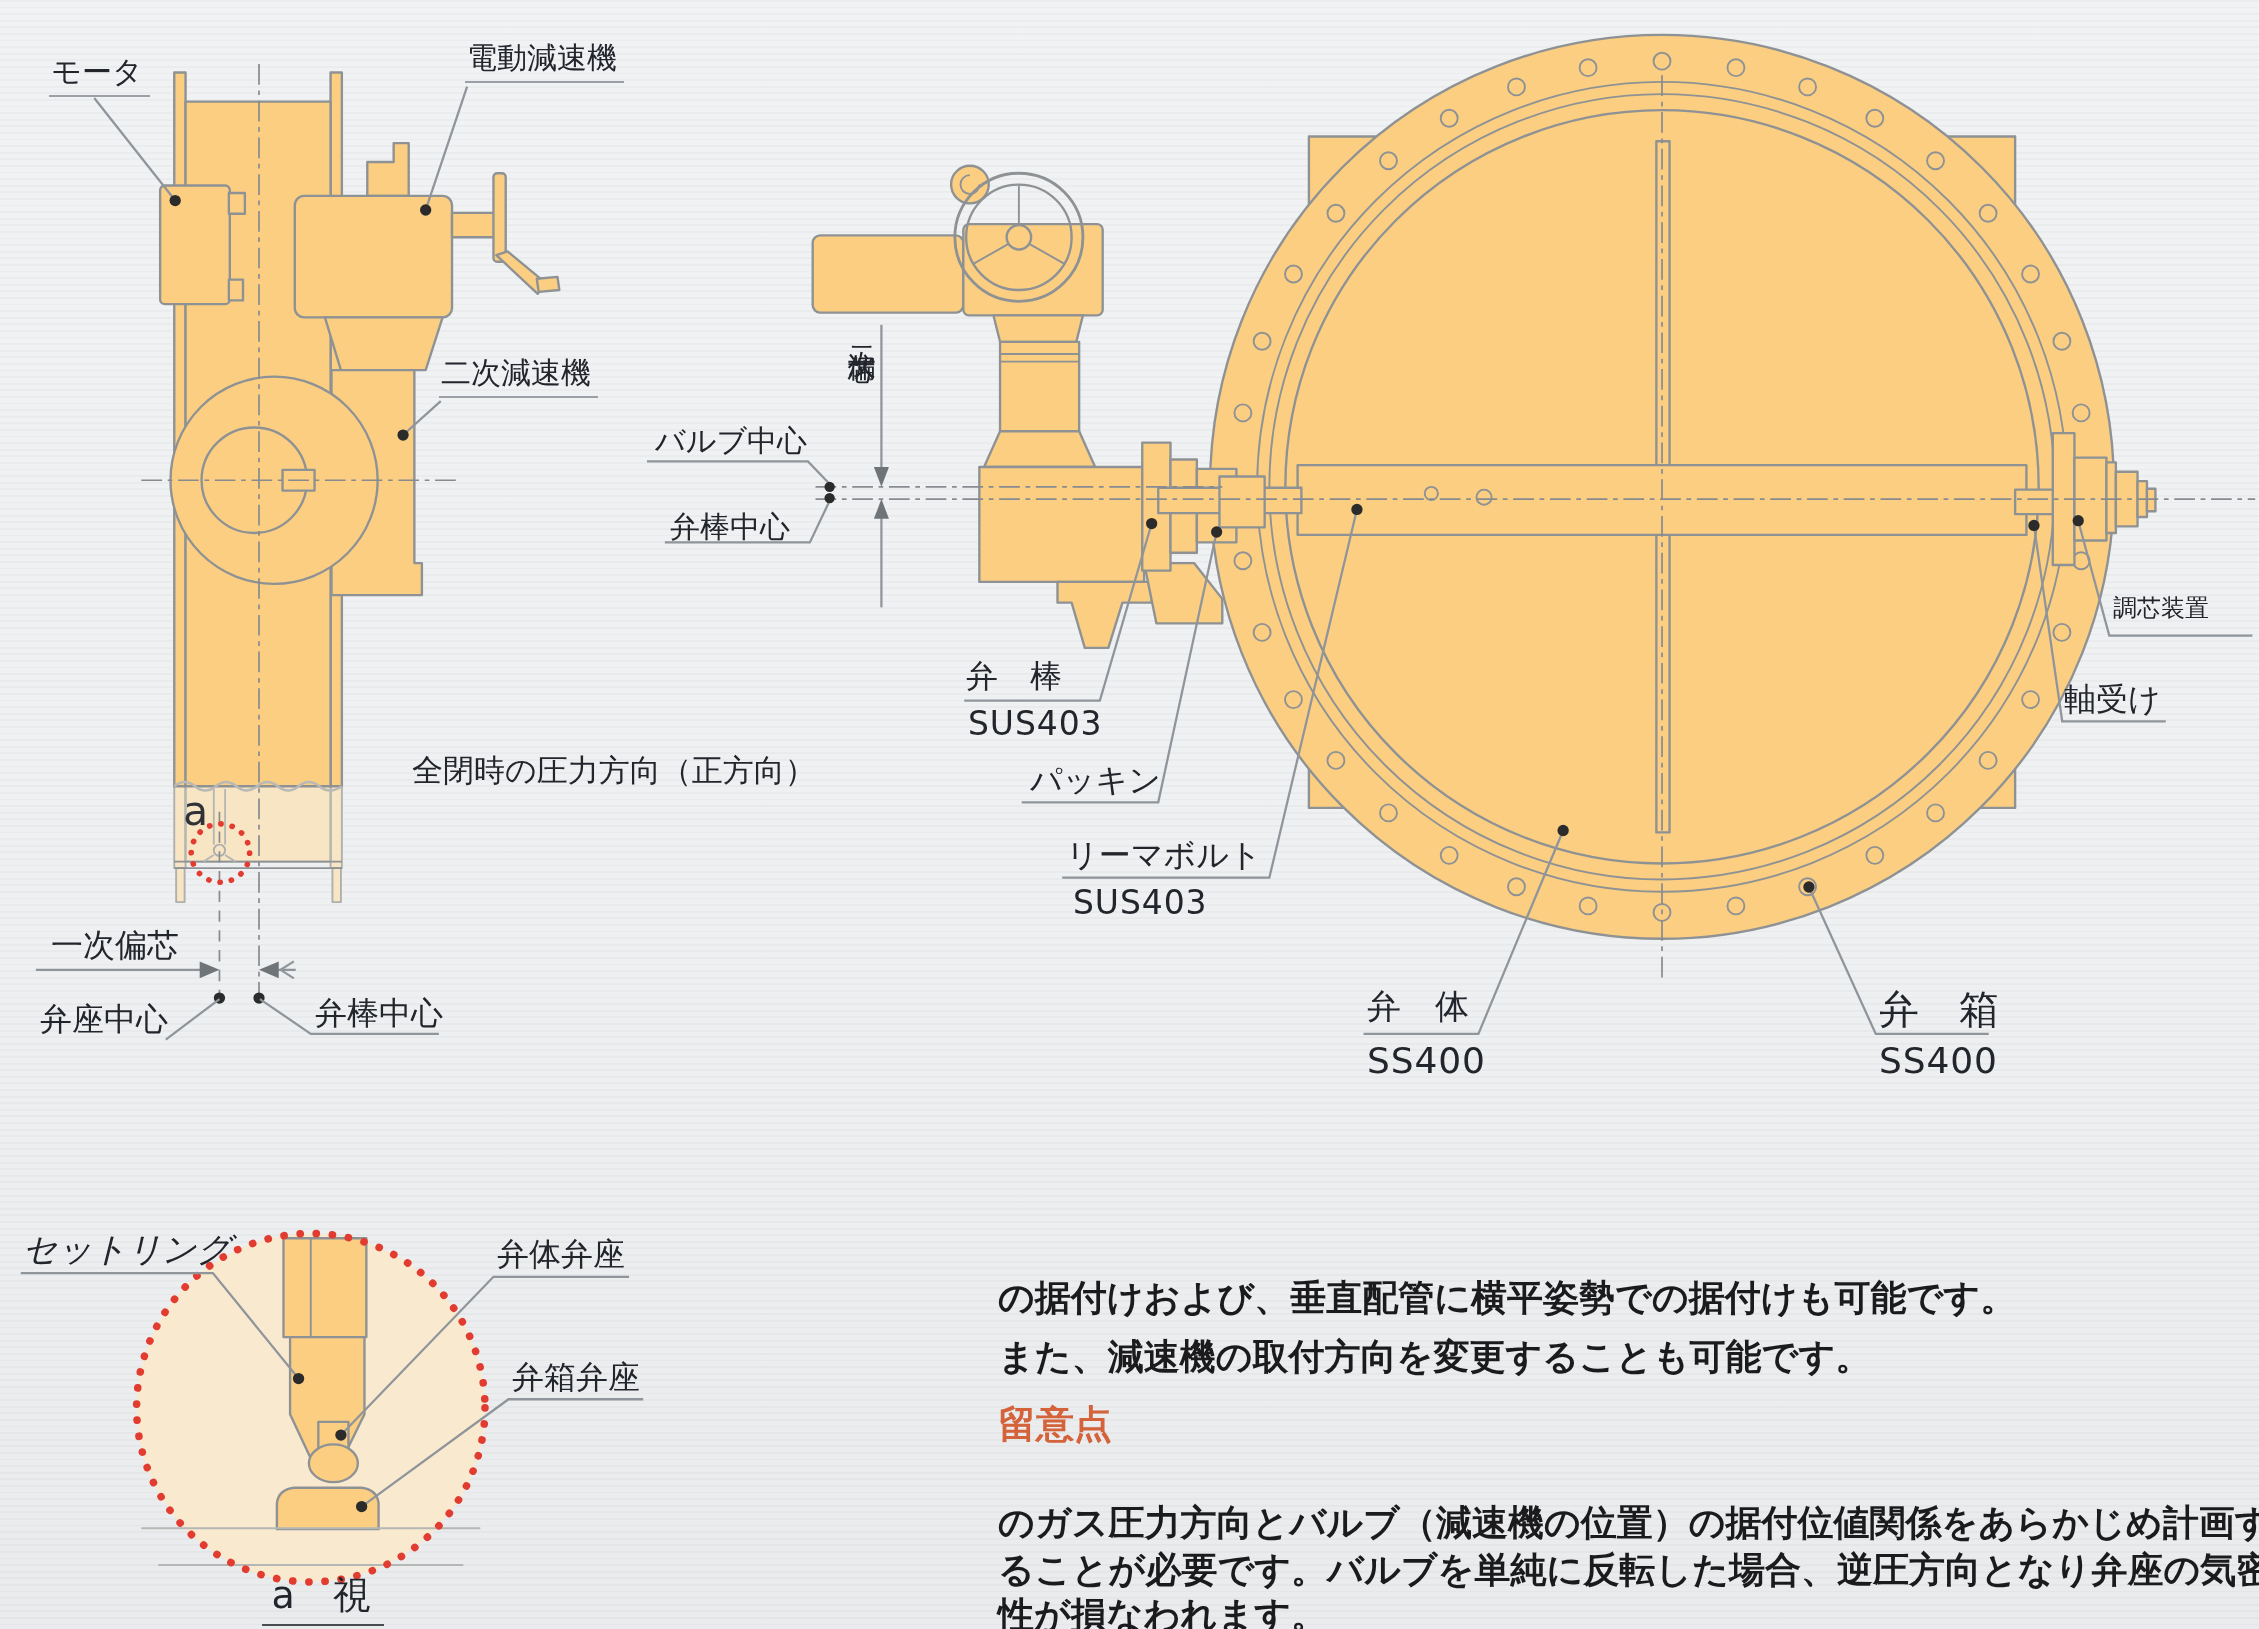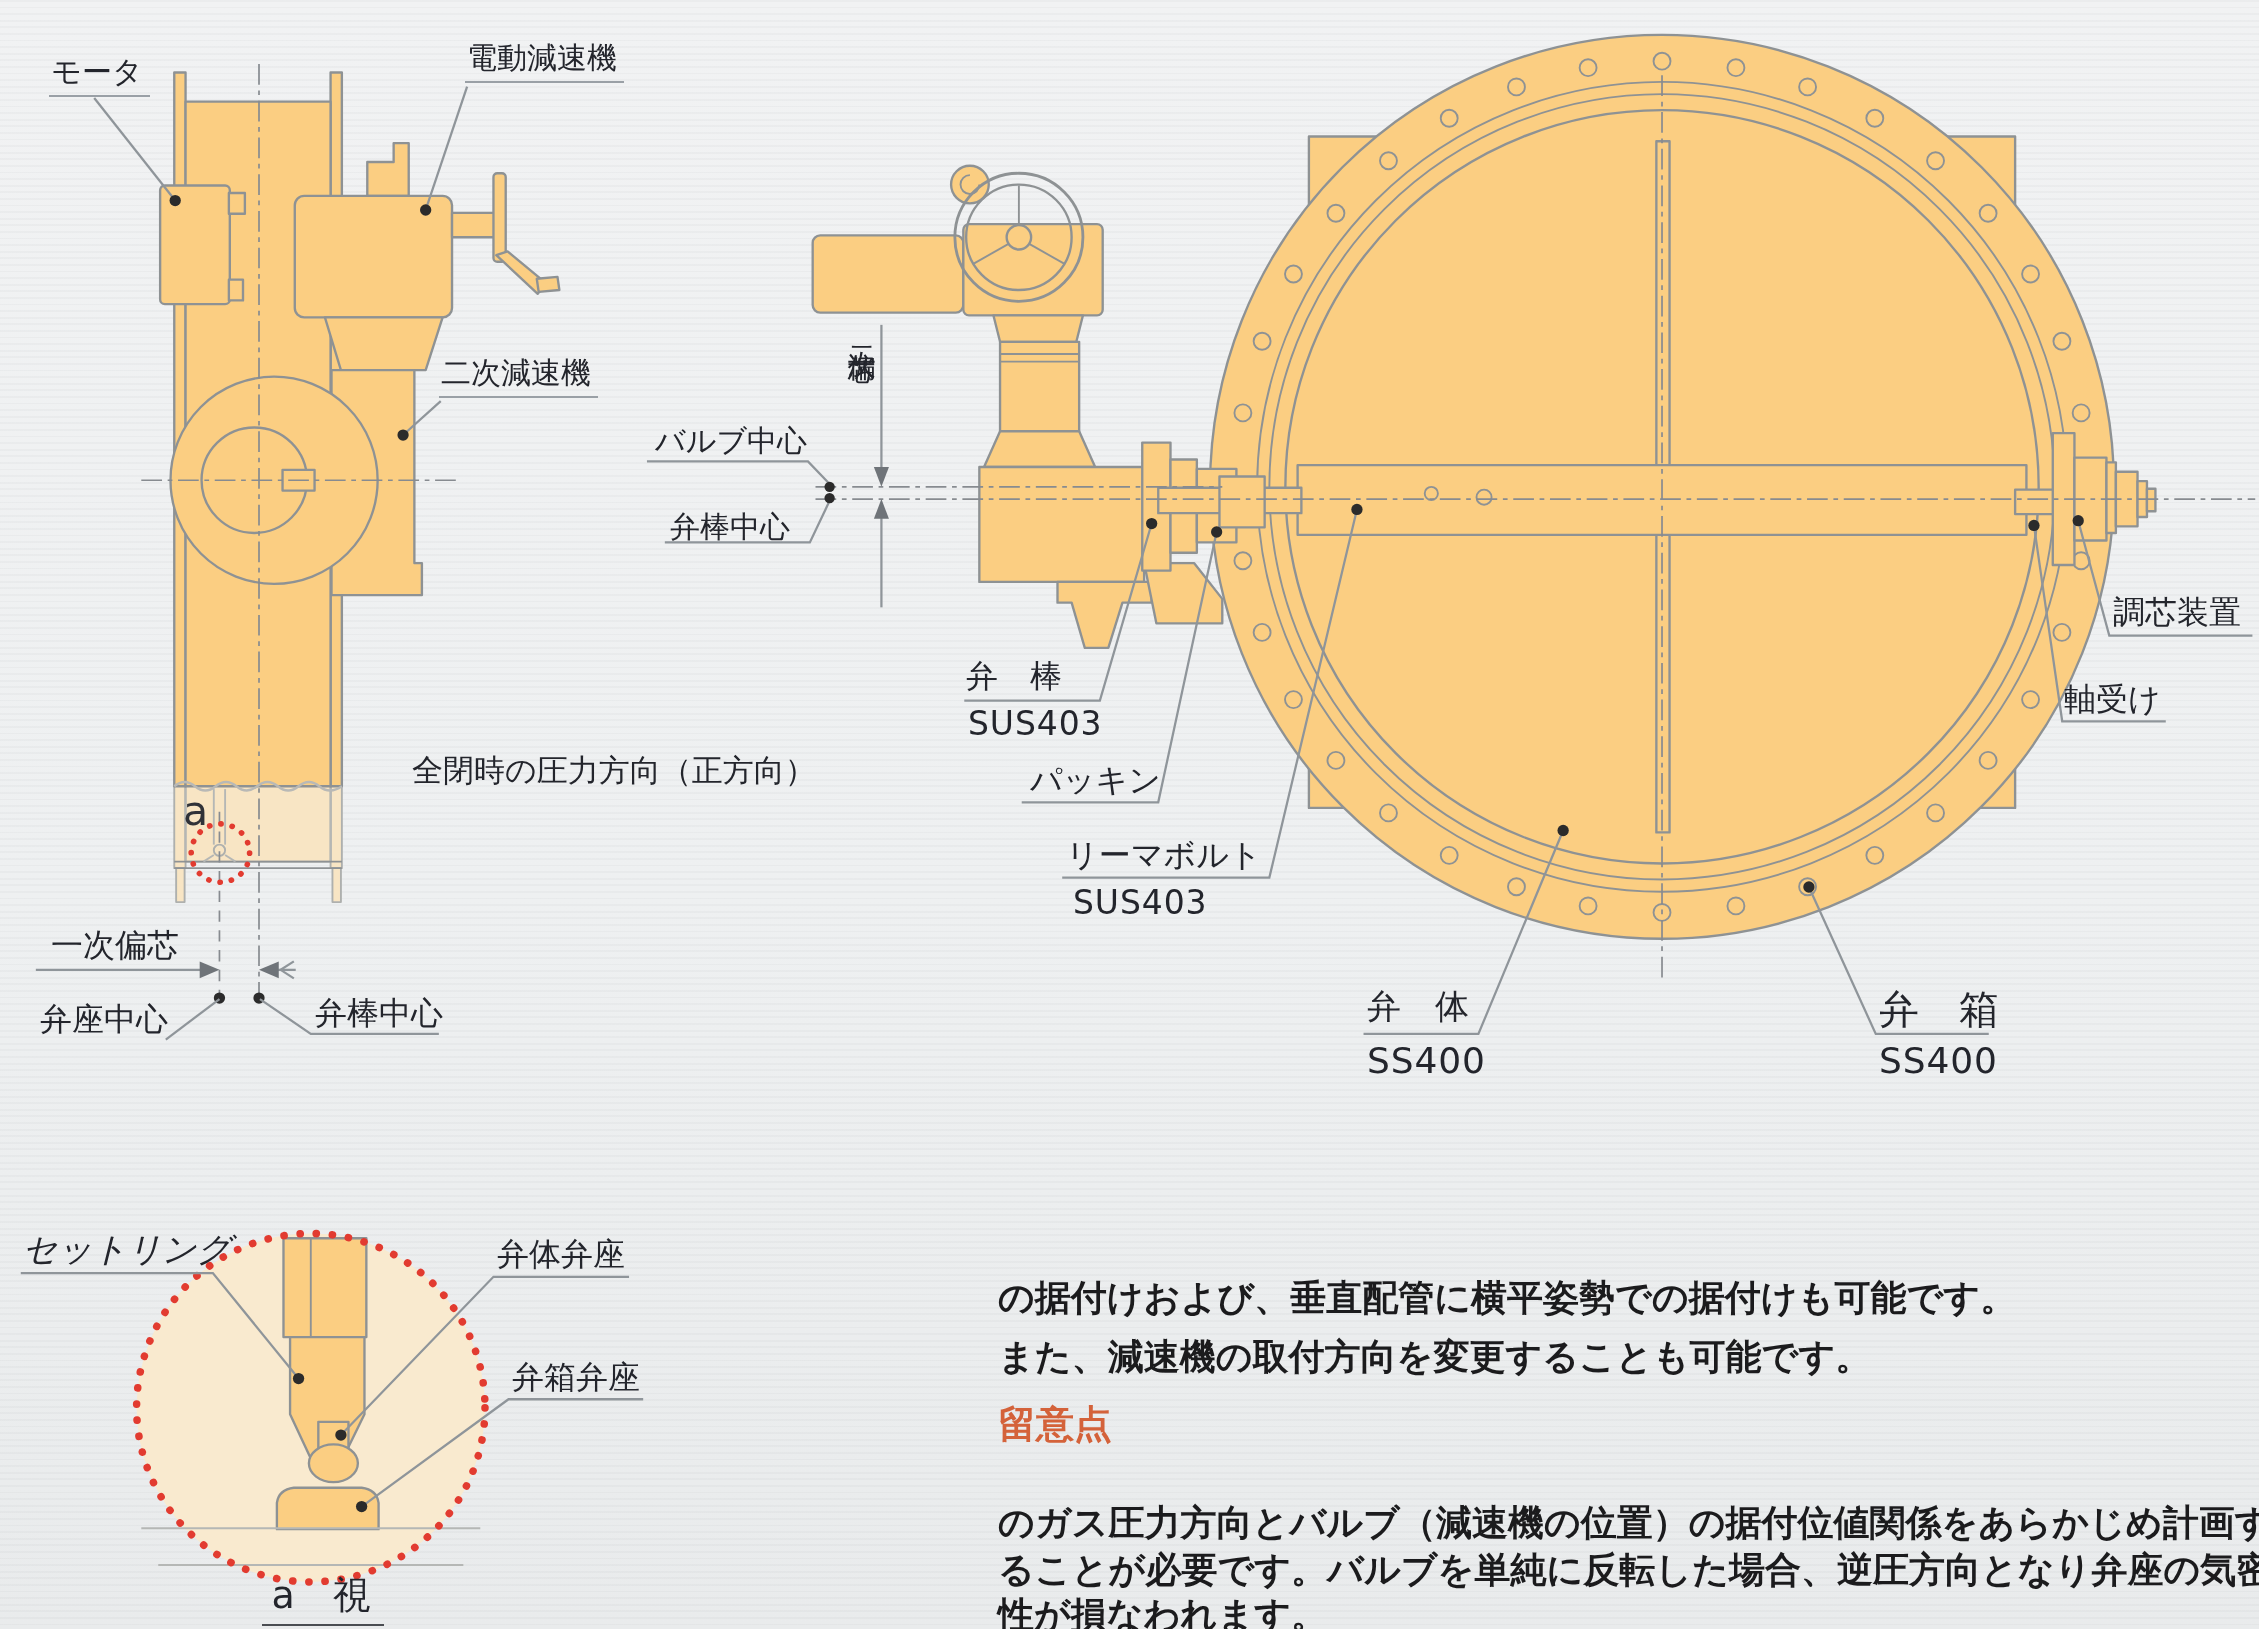--- a/index.html
+++ b/index.html
@@ -279,21 +279,21 @@
   <div class="lbl mat" style="left:968px;top:706px;">SUS403</div>
   <div class="lbl" style="left:1030px;top:763px;font-size:32px;">パッキン</div>
   <div class="lbl" style="left:1066px;top:838px;font-size:32px;">リーマボルト</div>
   <div class="lbl mat" style="left:1073px;top:885px;">SUS403</div>
 
   <div class="lbl" style="left:1367px;top:987px;font-size:34px;">弁　体</div>
   <div class="lbl mat" style="left:1367px;top:1041px;font-size:36px;">SS400</div>
   <div class="lbl" style="left:1879px;top:987px;font-size:40px;">弁　箱</div>
   <div class="lbl mat" style="left:1879px;top:1041px;font-size:36px;">SS400</div>
 
-  <div class="lbl" style="left:2113px;top:595px;font-size:32px;">調芯装置</div>
+  <div class="lbl" style="left:2113px;top:595px;font-size:24px;">調芯装置</div>
   <div class="lbl" style="left:2064px;top:682px;font-size:32px;">軸受け</div>
 
   <div class="lbl" style="left:22.6px;top:1230px;font-size:34px;font-style:italic;">セットリング</div>
   <div class="lbl" style="left:497px;top:1237px;font-size:32px;">弁体弁座</div>
   <div class="lbl" style="left:512px;top:1360px;font-size:32px;">弁箱弁座</div>
   <div class="lbl ashi" style="left:262px;top:1574px;">a　視</div>
 
   <div class="note-line" style="top:1274px;">の据付けおよび、垂直配管に横平姿勢での据付けも可能です。</div>
   <div class="note-line" style="top:1333px;">また、減速機の取付方向を変更することも可能です。</div>
 

